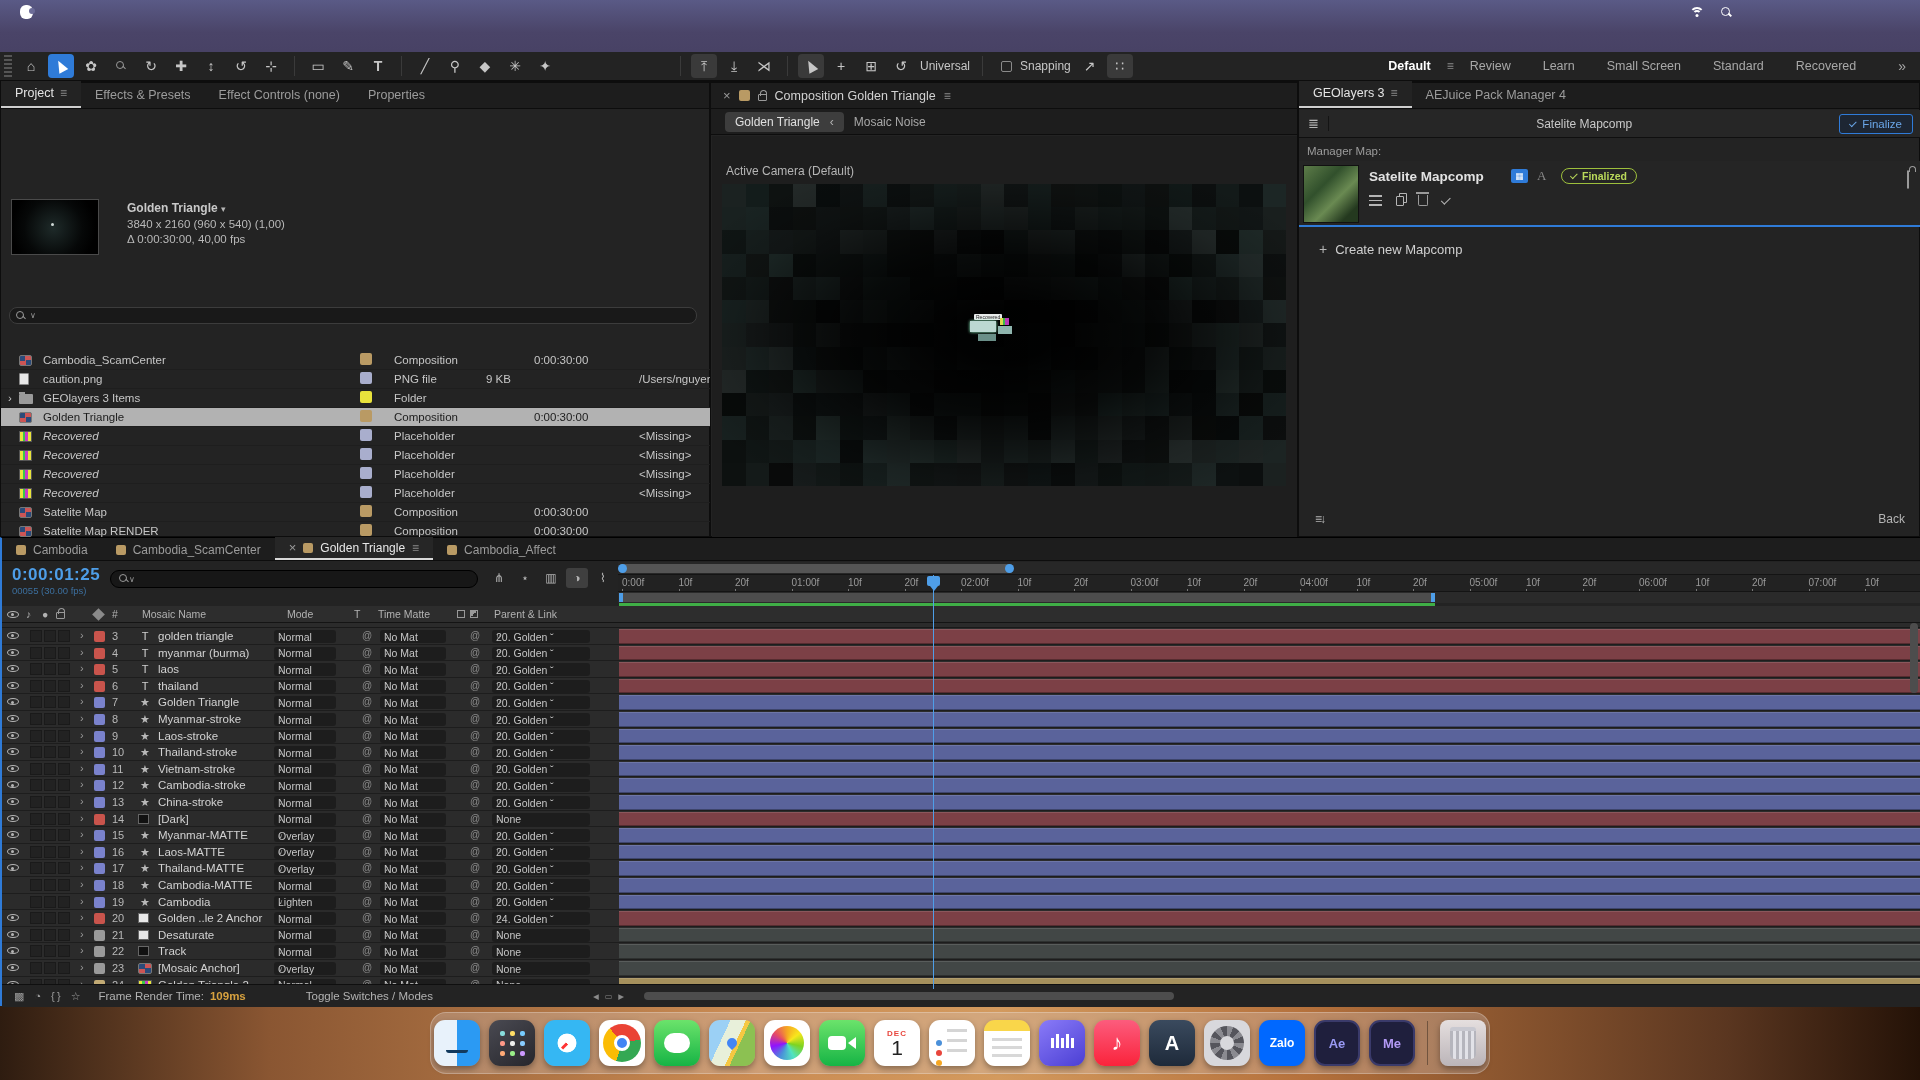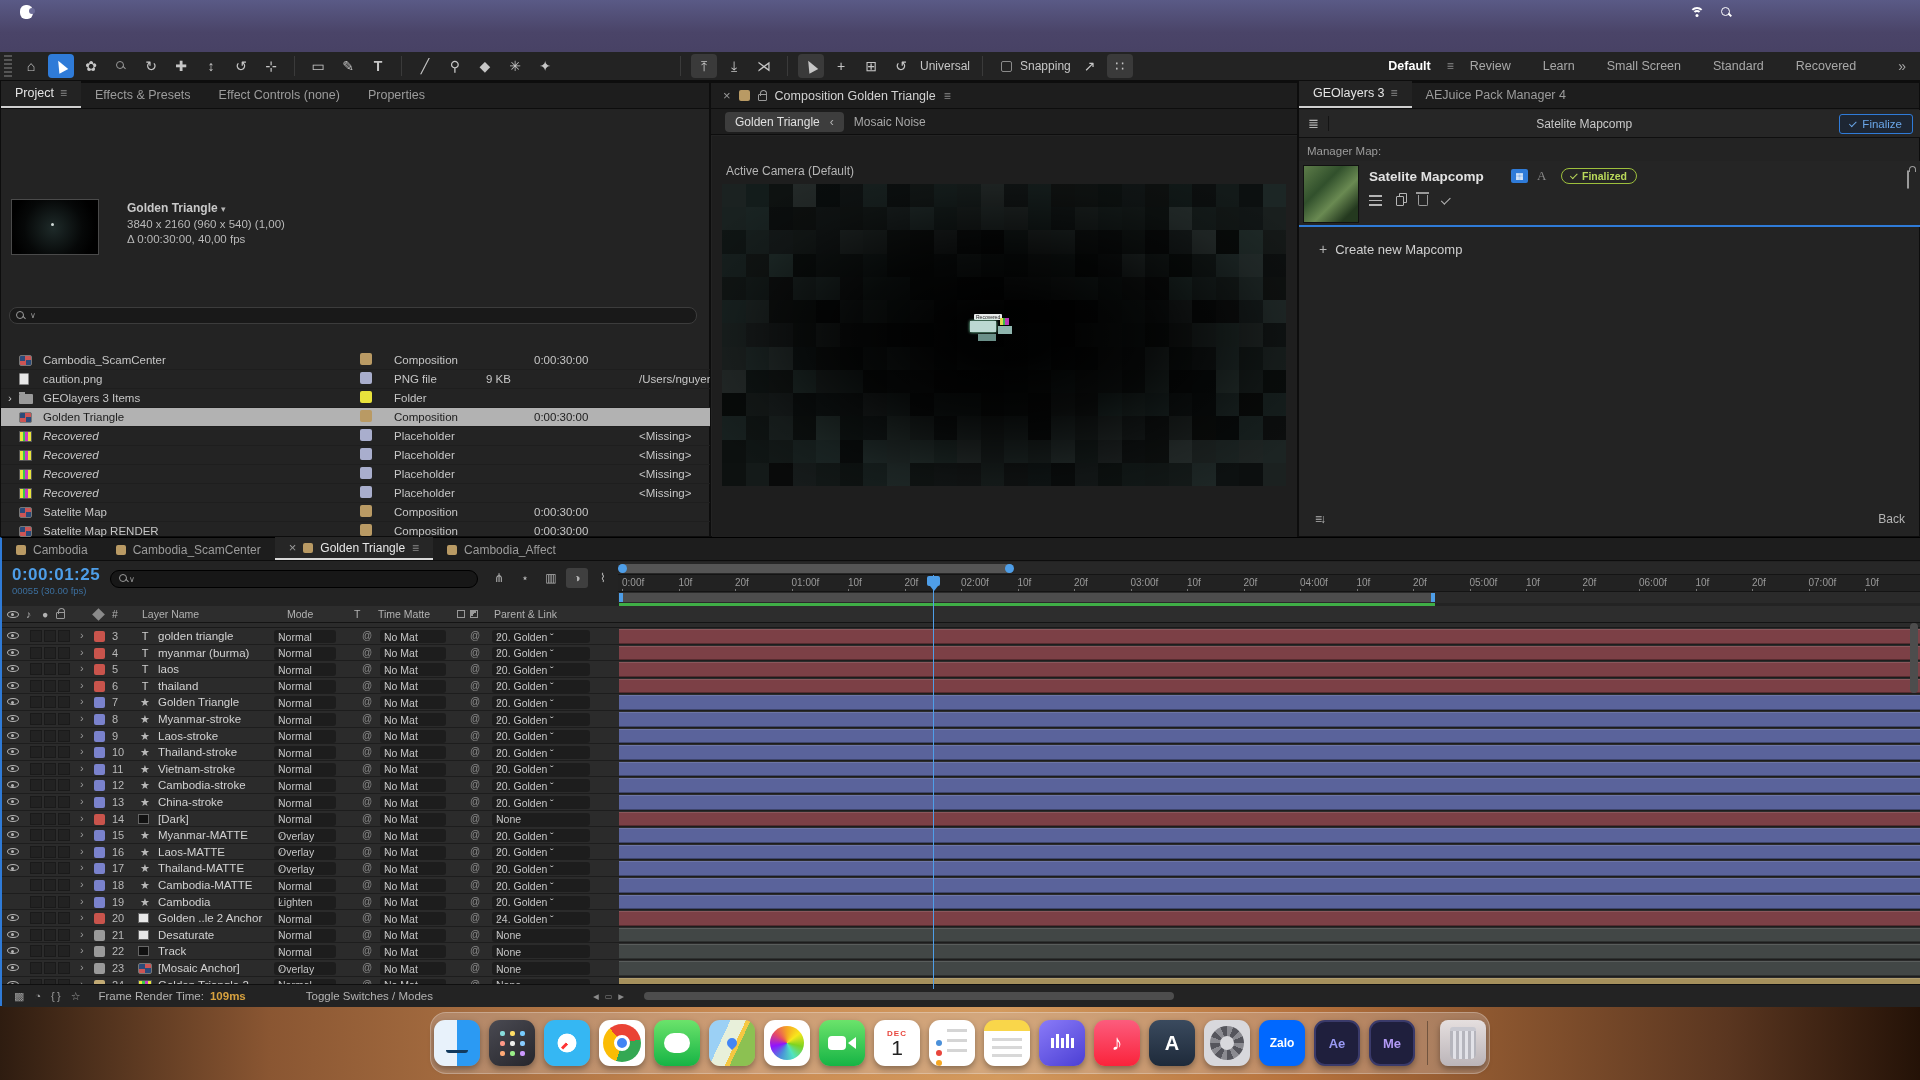--- a/index.html
+++ b/index.html
@@ -1001,21 +1001,21 @@
     <div class="greenline"></div>
     <div class="tl-head">
       <span style="left:5px;top:5px" class="i-eye"></span>
       <span style="left:24px">♪</span>
       <span style="left:40px">●</span>
       <span style="left:54px">
           <span class="i-lock" style="margin-top:2px"></span>
         </span>
       <span style="left:92px;width:9px;height:9px;background:#8a8a8a;transform:rotate(45deg);top:4px"></span>
       <span style="left:110px">#</span>
-      <span style="left:140px">Layer Name</span>
+      <span style="left:140px">Mosaic Name</span>
       <span style="left:285px">Mode</span>
       <span style="left:352px">T</span>
       <span style="left:376px">Time Matte</span>
       <span style="left:455px;top:4px" class="matte-sq"></span>
       <span style="left:468px;top:4px" class="matte-sq half"></span>
       <span style="left:492px">Parent &amp; Link</span>
     </div>
     <div id="tl-rows">
         <div class="trow" style="top: 5px; height: 16.6px;">
           <span class="i-eye tr-eye"></span>

